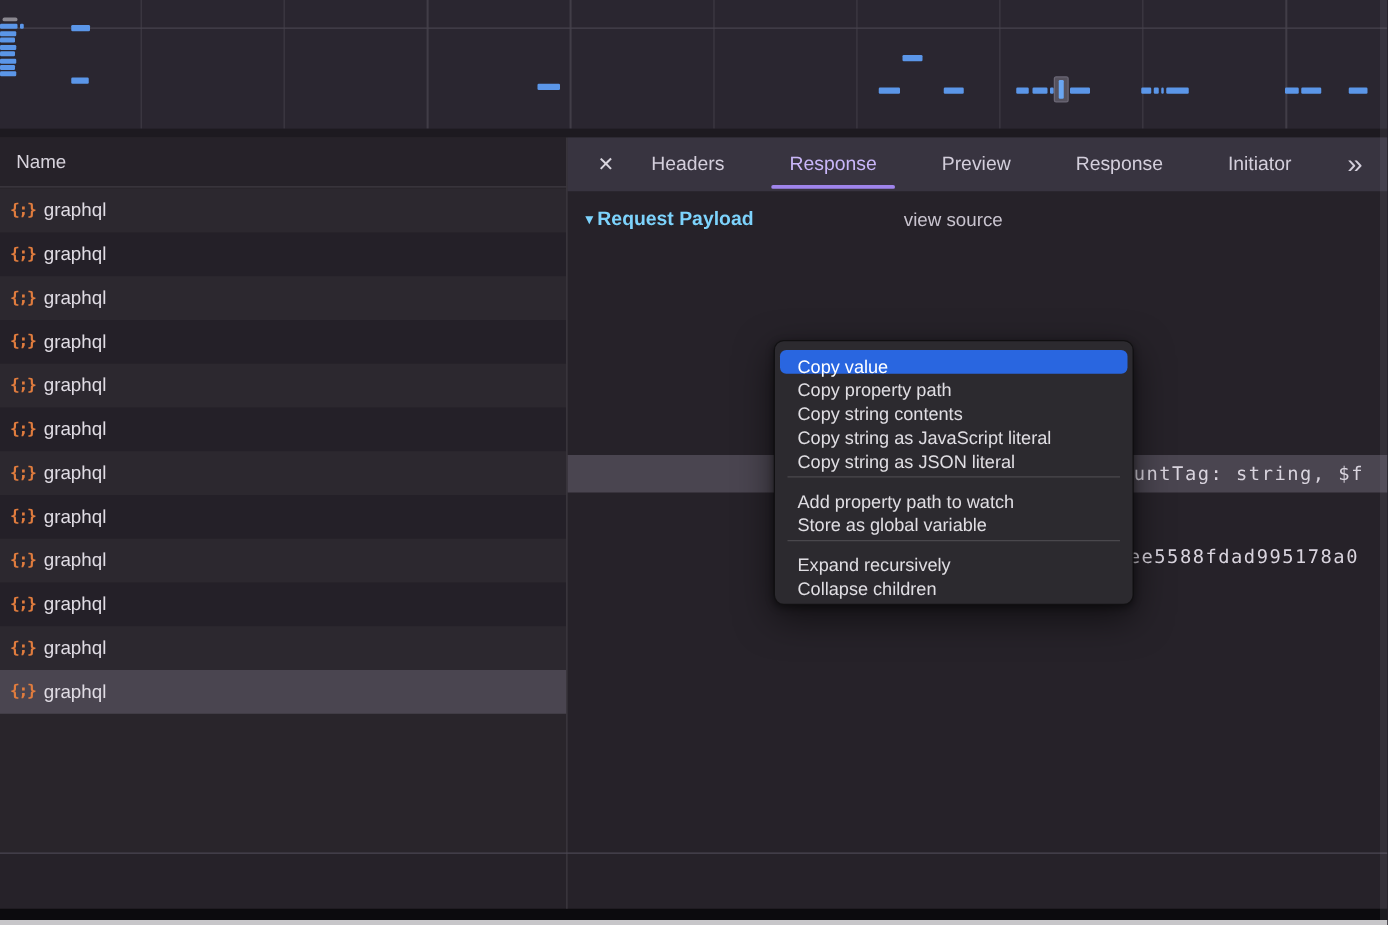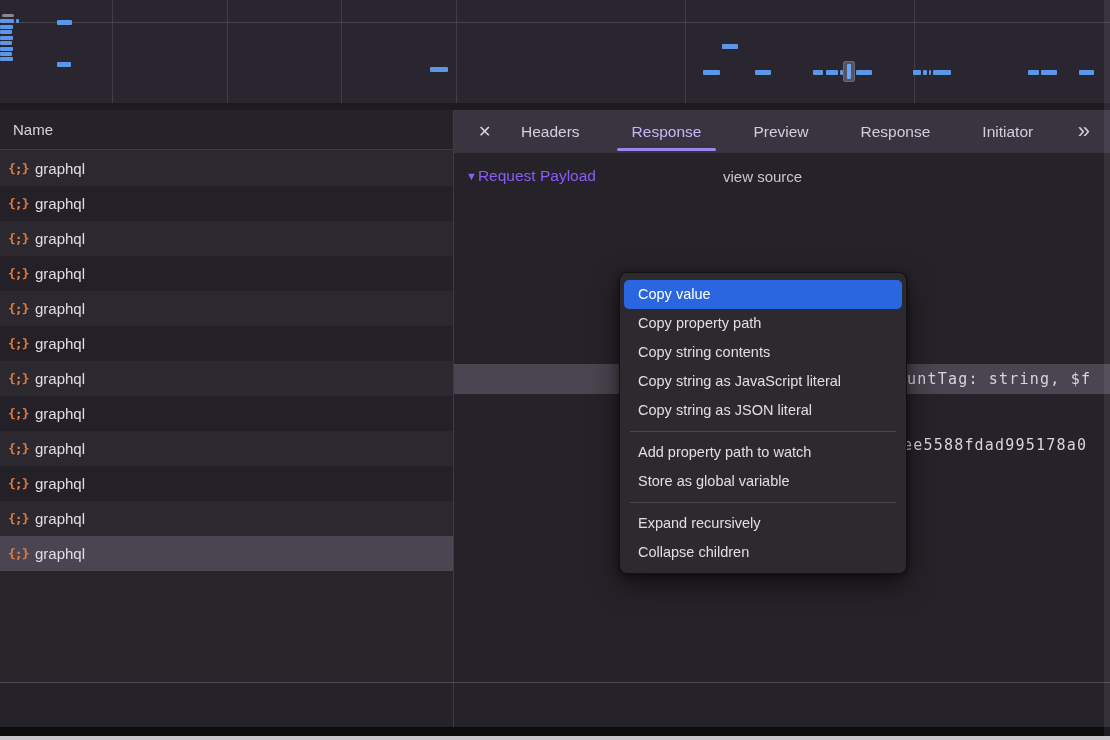--- a/index.html
+++ b/index.html
@@ -41,37 +41,37 @@
             display:flex; align-items:center; }
   #close-tab { color:#d9d5de; font-size:16px; margin-left:24px; width:18px; }
   #tabs { display:flex; margin-left:25px; gap:52px; }
   .tab { position:relative; color:#d3cedb; font-size:15.5px; height:43px; line-height:43px; }
   .tab.selected { color:var(--tab-selected-purple); }
   .tab.selected::after { content:""; position:absolute; left:-15px; right:-15px; bottom:2px; height:3px;
                          background:var(--tab-underline-purple); border-radius:2px; }
   #overflow-tab { position:absolute; right:22px; top:0; height:43px; line-height:41px;
                   color:#d3cedb; font-size:22px; letter-spacing:-2px; }
 
-  #payload-header { position:absolute; left:12px; top:57px; height:24px; color:#8b5cf6;
-                    font-size:15.5px; font-weight:normal; }
+  #payload-header { position:absolute; left:12px; top:57px; height:24px; color:#7dd3fc;
+                    font-size:15.5px; font-weight:bold; }
   #payload-header .tri { font-size:11px; vertical-align:1px; margin-right:1px; }
   #view-source { position:absolute; left:269px; top:58px; color:#c9c4cf; font-size:15px; font-weight:normal; }
 
   #payload-tree { position:absolute; left:0; top:86px; width:656px;
                   font-family:"DejaVu Sans Mono", monospace; font-size:15px; letter-spacing:1.2px;
                   color:#d9d4de; white-space:pre; }
   .tree-line { position:relative; height:30px; line-height:30px; overflow:hidden; width:656px; }
   .tree-line.selected { background:#4a4550; }
   .frag-right { position:absolute; top:0; }
 
   
   #context-menu { position:absolute; left:619px; top:272px; width:288px; background:#2c2a2f;
                   border:1px solid rgba(0,0,0,0.6); border-radius:8px; padding:7px 0 6px 0;
                   box-shadow:0 10px 30px rgba(0,0,0,0.55), 0 2px 6px rgba(0,0,0,0.4); z-index:30; }
-  .menu-item { height:29px; line-height:29px; padding-left:18px; color:#e0dee3; font-size:14.5px; }
+  .menu-item { height:19px; line-height:29px; padding-left:18px; color:#e0dee3; font-size:14.5px; }
   .menu-item.highlighted { background:var(--menu-highlight-blue); color:#ffffff;
                            margin:0 4px; padding-left:14px; border-radius:5px; }
   .menu-sep { height:1px; background:#4a484d; margin:6px 10px; }
 
   
   #v-split  { position:absolute; left:453px; top:110px; width:1px; height:617px; background:#3f3b42; z-index:5; }
   #h-split  { position:absolute; left:0; top:682px; width:1110px; height:1px; background:#4b4753; z-index:5; }
   #bottom-black { position:absolute; left:0; top:727px; width:1110px; height:9px; background:#0c0b0e; }
   #bottom-light { position:absolute; left:0; top:736px; width:1110px; height:4px; background:#c7c6c9; }
   #right-edge { position:absolute; right:0; top:0; width:6px; height:736px; background:rgba(190,185,205,0.10); z-index:40; }

